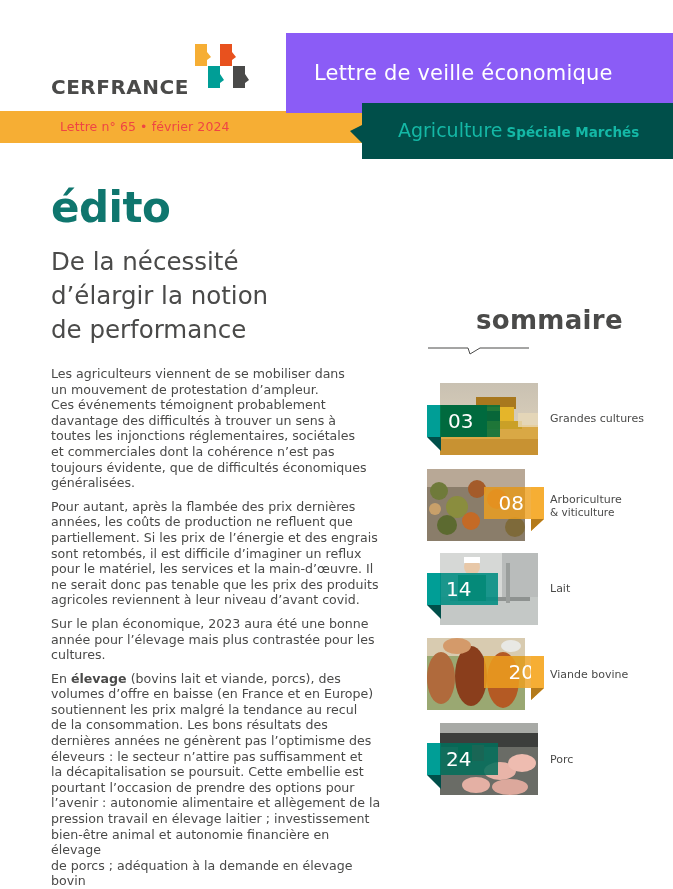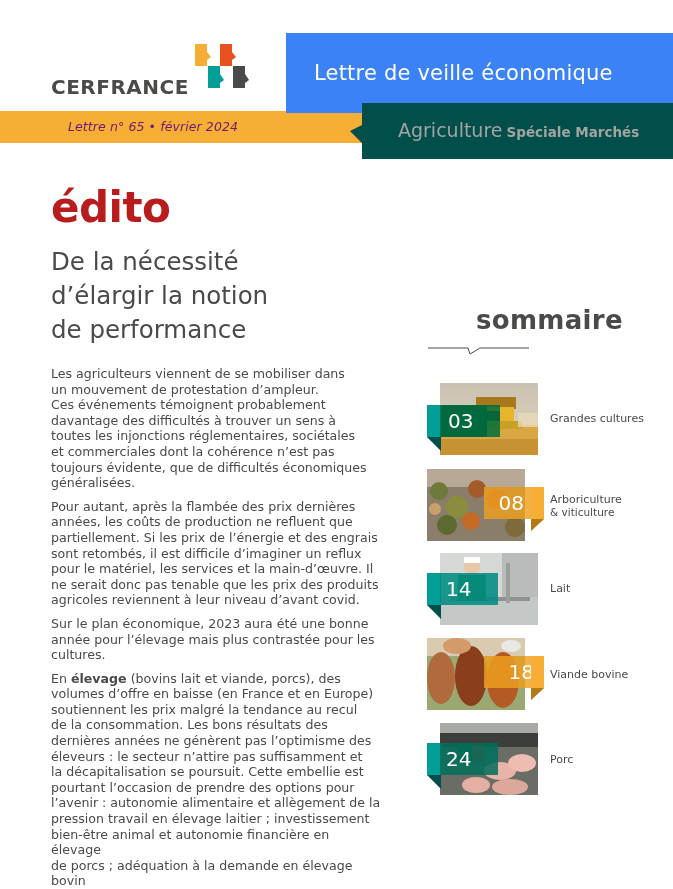--- a/index.html
+++ b/index.html
@@ -1,35 +1,35 @@
 <!DOCTYPE html>
 <html><head>
   <meta charset="utf-8">
   <style>
     * { box-sizing: border-box; margin: 0; padding: 0; }
     html, body { width: 673px; height: 889px; background: #ffffff; overflow: hidden; }
     body { position: relative; font-family: "DejaVu Sans", "Liberation Sans", sans-serif; color: #4a4a49; }
 
     
     .orange-band { position: absolute; left: 0; top: 111px; width: 673px; height: 32px; background: #f6ae34; }
-    .issue-label { position: absolute; left: 68px; top: 119px; font-size: 12.5px; color: #701a75; letter-spacing: 0.1px; font-style: italic; }
-
-    .teal-banner { position: absolute; left: 286px; top: 33px; width: 387px; height: 80px; background: #3b82f6; }
+    .issue-label { position: absolute; left: 60px; top: 119px; font-size: 12.5px; color: #ef4444; letter-spacing: 0.1px; }
+
+    .teal-banner { position: absolute; left: 286px; top: 33px; width: 387px; height: 80px; background: #8b5cf6; }
     .teal-banner .title { position: absolute; left: 28px; top: 28px; font-size: 21px; color: #ffffff; letter-spacing: 0.2px; white-space: nowrap; }
 
     .dark-tab { position: absolute; left: 362px; top: 103px; width: 311px; height: 56px; background: #004f4a; }
-    .dark-tab .agri { position: absolute; left: 36px; top: 16px; font-size: 19px; color: #a3a3a3; white-space: nowrap; }
+    .dark-tab .agri { position: absolute; left: 36px; top: 16px; font-size: 19px; color: #14b8a6; white-space: nowrap; }
     .dark-tab .agri b { font-size: 13.5px; font-weight: bold; margin-left: 4px; }
 
     
     .logo-text { position: absolute; left: 51px; top: 75px; font-size: 20px; font-weight: bold; color: #4a4a49; letter-spacing: 0.5px; }
     .logo-mark { position: absolute; left: 195px; top: 44px; width: 60px; height: 54px; }
 
     
-    .edito-title { position: absolute; left: 51px; top: 183px; font-size: 42px; font-weight: bold; color: #b91c1c; letter-spacing: -0.5px; }
+    .edito-title { position: absolute; left: 51px; top: 183px; font-size: 42px; font-weight: bold; color: #0f766e; letter-spacing: -0.5px; }
     .edito-sub { position: absolute; left: 51px; top: 245px; width: 320px; font-size: 24.5px; line-height: 34px; color: #4a4a49; }
 
     .body-text { position: absolute; left: 51px; top: 366px; width: 330px; font-size: 12.6px; line-height: 15.6px; color: #4a4a49; }
     .body-text p { margin-bottom: 8px; }
     .body-text b { font-weight: bold; }
 
     
     .sommaire-title { position: absolute; left: 428px; top: 305px; font-size: 26px; font-weight: bold; color: #4a4a49; letter-spacing: 0.3px; margin-left: 48px; }
     .sommaire-line { position: absolute; left: 428px; top: 344px; width: 101px; height: 12px; }
 
@@ -203,21 +203,21 @@
     <svg width="98" height="72" viewBox="0 0 98 72">
       <rect width="98" height="72" fill="#9aa872"></rect>
       <rect x="0" y="0" width="98" height="18" fill="#d8cbb0"></rect>
       <ellipse cx="14" cy="40" rx="14" ry="26" fill="#b06a3c"></ellipse>
       <ellipse cx="44" cy="38" rx="16" ry="30" fill="#8a3e1c"></ellipse>
       <ellipse cx="76" cy="42" rx="16" ry="28" fill="#b45a24"></ellipse>
       <ellipse cx="30" cy="8" rx="14" ry="8" fill="#d49a6a"></ellipse>
       <ellipse cx="84" cy="8" rx="10" ry="6" fill="#e8e8e4"></ellipse>
     </svg>
   </div>
-  <div class="toc-badge badge-orange" style="left:57px;top:18px;width:60px;text-align:right;padding-right:10px;">18</div>
+  <div class="toc-badge badge-orange" style="left:57px;top:18px;width:60px;text-align:right;padding-right:10px;">20</div>
   <svg style="position:absolute;left:104px;top:18px;" width="14" height="44">
     <polygon points="0,0 13,0 13,32 0,44" fill="#f6ae34"></polygon>
     <polygon points="0,32 13,32 0,44" fill="#b47a1a"></polygon>
   </svg>
   <div class="toc-label" style="top:30px;">
     <div>Viande bovine</div>
   </div>
 </div>
 
 <div class="toc-item" style="top:723px;">

